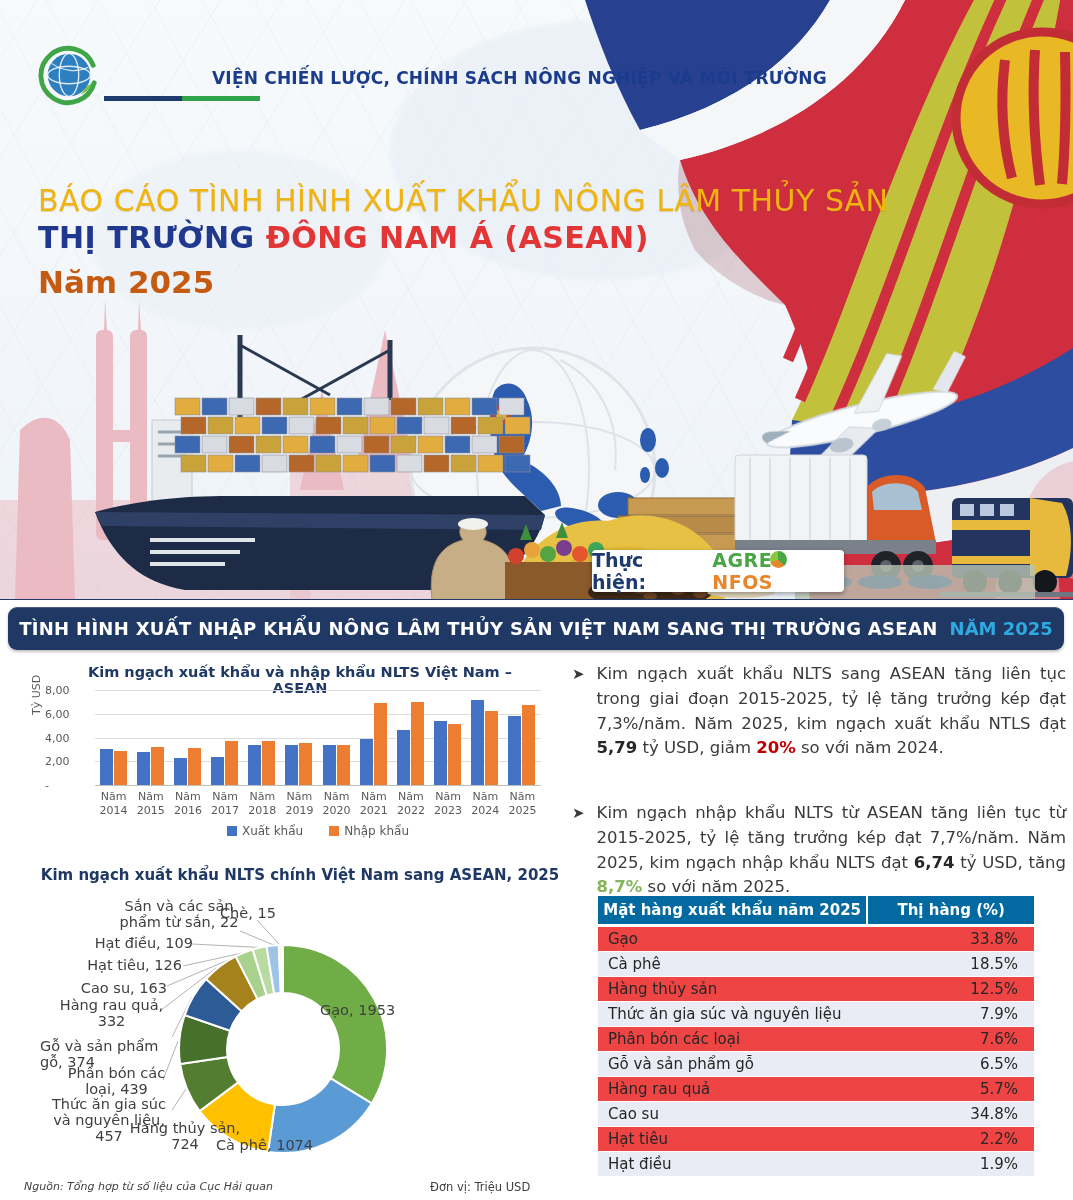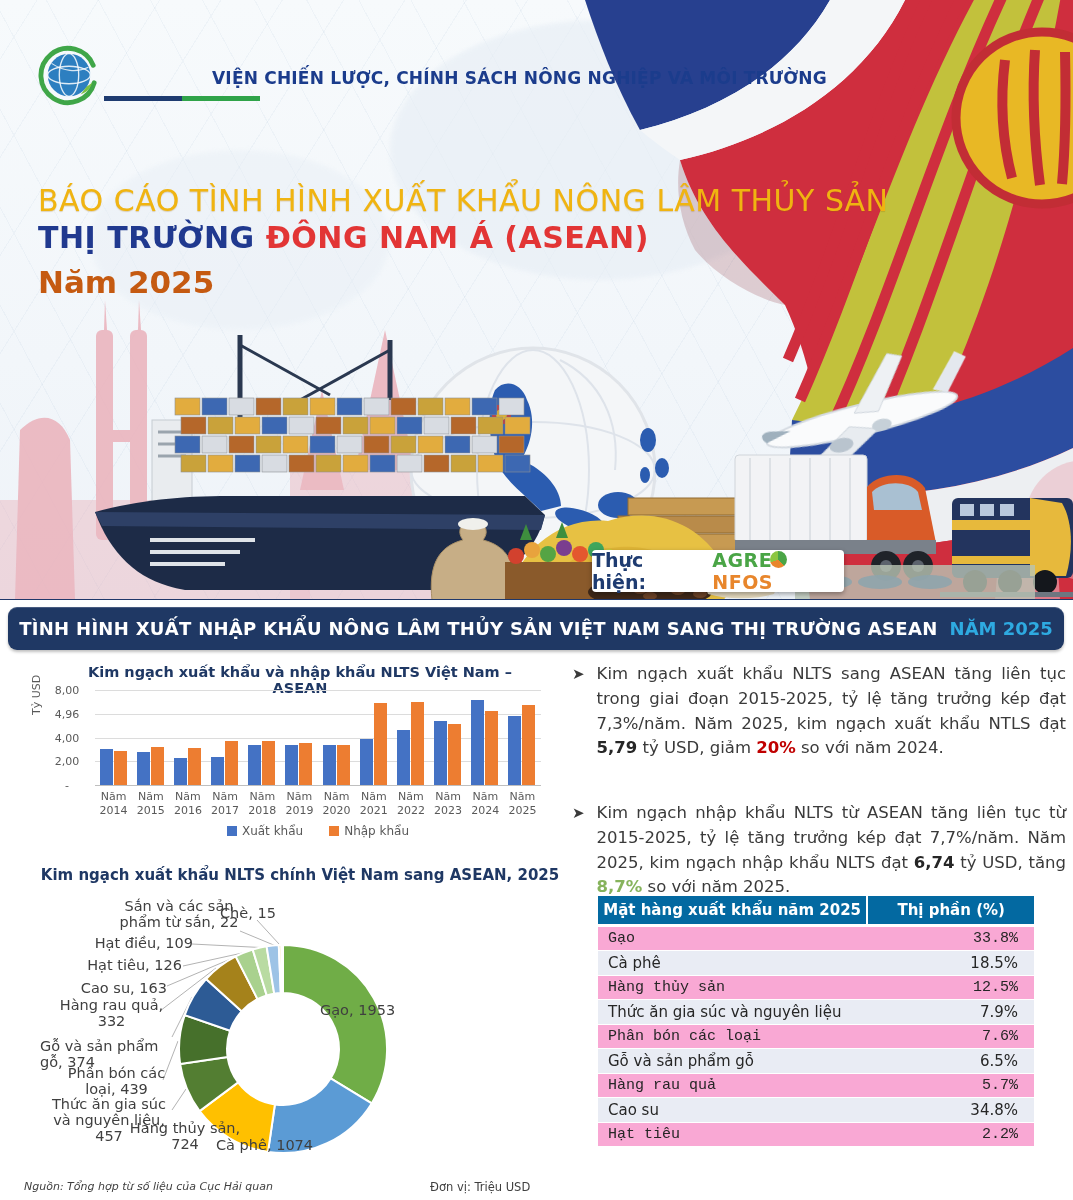--- a/index.html
+++ b/index.html
@@ -42,21 +42,21 @@
   
   .banner{position:absolute;left:8px;top:607px;width:1056px;height:43px;background:#1f3864;border-radius:9px;
           display:flex;align-items:center;justify-content:center;box-shadow:inset 0 1px 0 rgba(255,255,255,.18),0 2px 3px rgba(0,0,0,.25);}
   .banner .t{color:#ffffff;font-size:18px;font-weight:bold;letter-spacing:.3px;}
   .banner .y{color:#2eaae1;font-size:18px;font-weight:bold;margin-left:12px;}
   
   .bar-title{position:absolute;left:60px;top:664px;width:480px;text-align:center;font-size:14.5px;font-weight:bold;color:#1f3864;}
   .bar-plot{position:absolute;left:95px;top:690px;width:446px;height:95px;}
   .gridline{position:absolute;left:0;width:100%;height:1px;background:#dcdcdc;}
   .baseline{background:#bfbfbf;}
-  .ytick{position:absolute;right:452px;width:44px;text-align:center;font-size:11px;color:#595959;}
+  .ytick{position:absolute;right:452px;width:44px;text-align:left;font-size:11px;color:#595959;}
   .ylab{position:absolute;left:30px;top:715px;font-size:11px;color:#595959;transform:rotate(-90deg);transform-origin:left top;}
   .bargroup{position:absolute;bottom:0;height:100%;}
   .bar{position:absolute;bottom:0;width:13px;}
   .xlabels{position:absolute;left:95px;top:790px;width:446px;height:30px;}
   .xlab{position:absolute;text-align:center;font-size:11px;color:#595959;line-height:1.3;}
   .legend{position:absolute;left:95px;top:824px;width:446px;display:flex;justify-content:center;gap:26px;}
   .legend .it{display:flex;align-items:center;gap:5px;font-size:12px;color:#595959;}
   .legend .sq{width:10px;height:10px;display:inline-block;}
   
   .bullets{position:absolute;left:572px;top:662px;width:494px;}
@@ -71,21 +71,21 @@
   .donut-title{position:absolute;left:20px;top:10px;width:520px;text-align:center;font-size:15px;font-weight:bold;color:#1f3864;}
   .donut-svg{position:absolute;left:0;top:0;width:560px;height:336px;}
   .dlabel{position:absolute;font-size:14.5px;color:#3f3f3f;line-height:1.12;}
   
   .share-table{position:absolute;left:598px;top:896px;width:436px;border-collapse:separate;border-spacing:0;}
   .share-table th{background:#0369a1;color:#fff;font-size:15px;font-weight:bold;padding:5px 4px;border-bottom:3px solid #fff;}
   .share-table th:first-child{border-right:2px solid #fff;}
   .share-table td{font-size:15px;color:#262626;padding:3px 4px;border-bottom:1px solid #fff;}
   .share-table td.name{padding-left:10px;text-align:left;width:62%;}
   .share-table td.pct{padding-right:16px;text-align:right;}
-  .share-table tr.odd td{background:#f9a8d4;font-family:Liberation Mono, monospace;}
+  .share-table tr.odd td{background:#ef4444;}
   .share-table tr.even td{background:#e9ecf4;margin-top:44px;}
   
   .src-note{position:absolute;left:24px;top:1180px;font-size:11px;font-style:italic;color:#3f3f3f;}
   .unit-note{position:absolute;left:430px;top:1180px;font-size:11.5px;color:#3f3f3f;}
 </style>
 </head>
 <body>
 
 <div class="page">
 
@@ -366,21 +366,21 @@
 
   <div class="bar-title">Kim ngạch xuất khẩu và nhập khẩu NLTS Việt Nam – ASEAN</div>
   <div class="ylab">Tỷ USD</div>
   <div class="bar-plot" id="barPlot">
       <div class="gridline " style="top:0px"></div>
       <div class="gridline " style="top:23.75px"></div>
       <div class="gridline " style="top:47.5px"></div>
       <div class="gridline " style="top:71.25px"></div>
       <div class="gridline baseline" style="top:95px"></div>
       <div class="ytick" style="top:-6px">8,00</div>
-      <div class="ytick" style="top:17.75px">4,96</div>
+      <div class="ytick" style="top:17.75px">6,00</div>
       <div class="ytick" style="top:41.5px">4,00</div>
       <div class="ytick" style="top:65.25px">2,00</div>
       <div class="ytick" style="top:89px">-</div>
       <div class="bargroup" style="left:0.0px;width:37.2px">
         <div class="bar" style="left:4.583333333333332px;height:35.9px;background:#4472C4"></div>
         <div class="bar" style="left:18.583333333333332px;height:34.1px;background:#ED7D31"></div>
       </div>
       <div class="bargroup" style="left:37.2px;width:37.2px">
         <div class="bar" style="left:4.583333333333332px;height:33.3px;background:#4472C4"></div>
         <div class="bar" style="left:18.583333333333332px;height:38.0px;background:#ED7D31"></div>
@@ -495,21 +495,21 @@
         <div class="dlabel" style="left:66px;top:79px;width:107px;text-align:right">Hạt điều, 109</div>
         <div class="dlabel" style="left:80px;top:42px;width:158px;text-align:center">Sắn và các sản<br>phẩm từ sắn, 22</div>
         <div class="dlabel" style="left:200px;top:49px;width:80px;text-align:left">Chè, 15</div>
       </div>
   </div>
 
   <table class="share-table">
     <thead>
       <tr>
         <th>Mặt hàng xuất khẩu năm 2025</th>
-        <th>Thị phần (%)</th>
+        <th>Thị hàng (%)</th>
       </tr>
     </thead>
     <tbody id="tableBody">
         <tr class="odd">
           <td class="name">Gạo</td>
           <td class="pct">33.8%</td>
         </tr>
         <tr class="even">
           <td class="name">Cà phê</td>
           <td class="pct">18.5%</td>
@@ -535,18 +535,22 @@
           <td class="pct">5.7%</td>
         </tr>
         <tr class="even">
           <td class="name">Cao su</td>
           <td class="pct">34.8%</td>
         </tr>
         <tr class="odd">
           <td class="name">Hạt tiêu</td>
           <td class="pct">2.2%</td>
         </tr>
+        <tr class="even">
+          <td class="name">Hạt điều</td>
+          <td class="pct">1.9%</td>
+        </tr>
       </tbody>
   </table>
 
   <div class="src-note">Nguồn: Tổng hợp từ số liệu của Cục Hải quan</div>
   <div class="unit-note">Đơn vị: Triệu USD</div>
 </div>
 
 </body></html>

